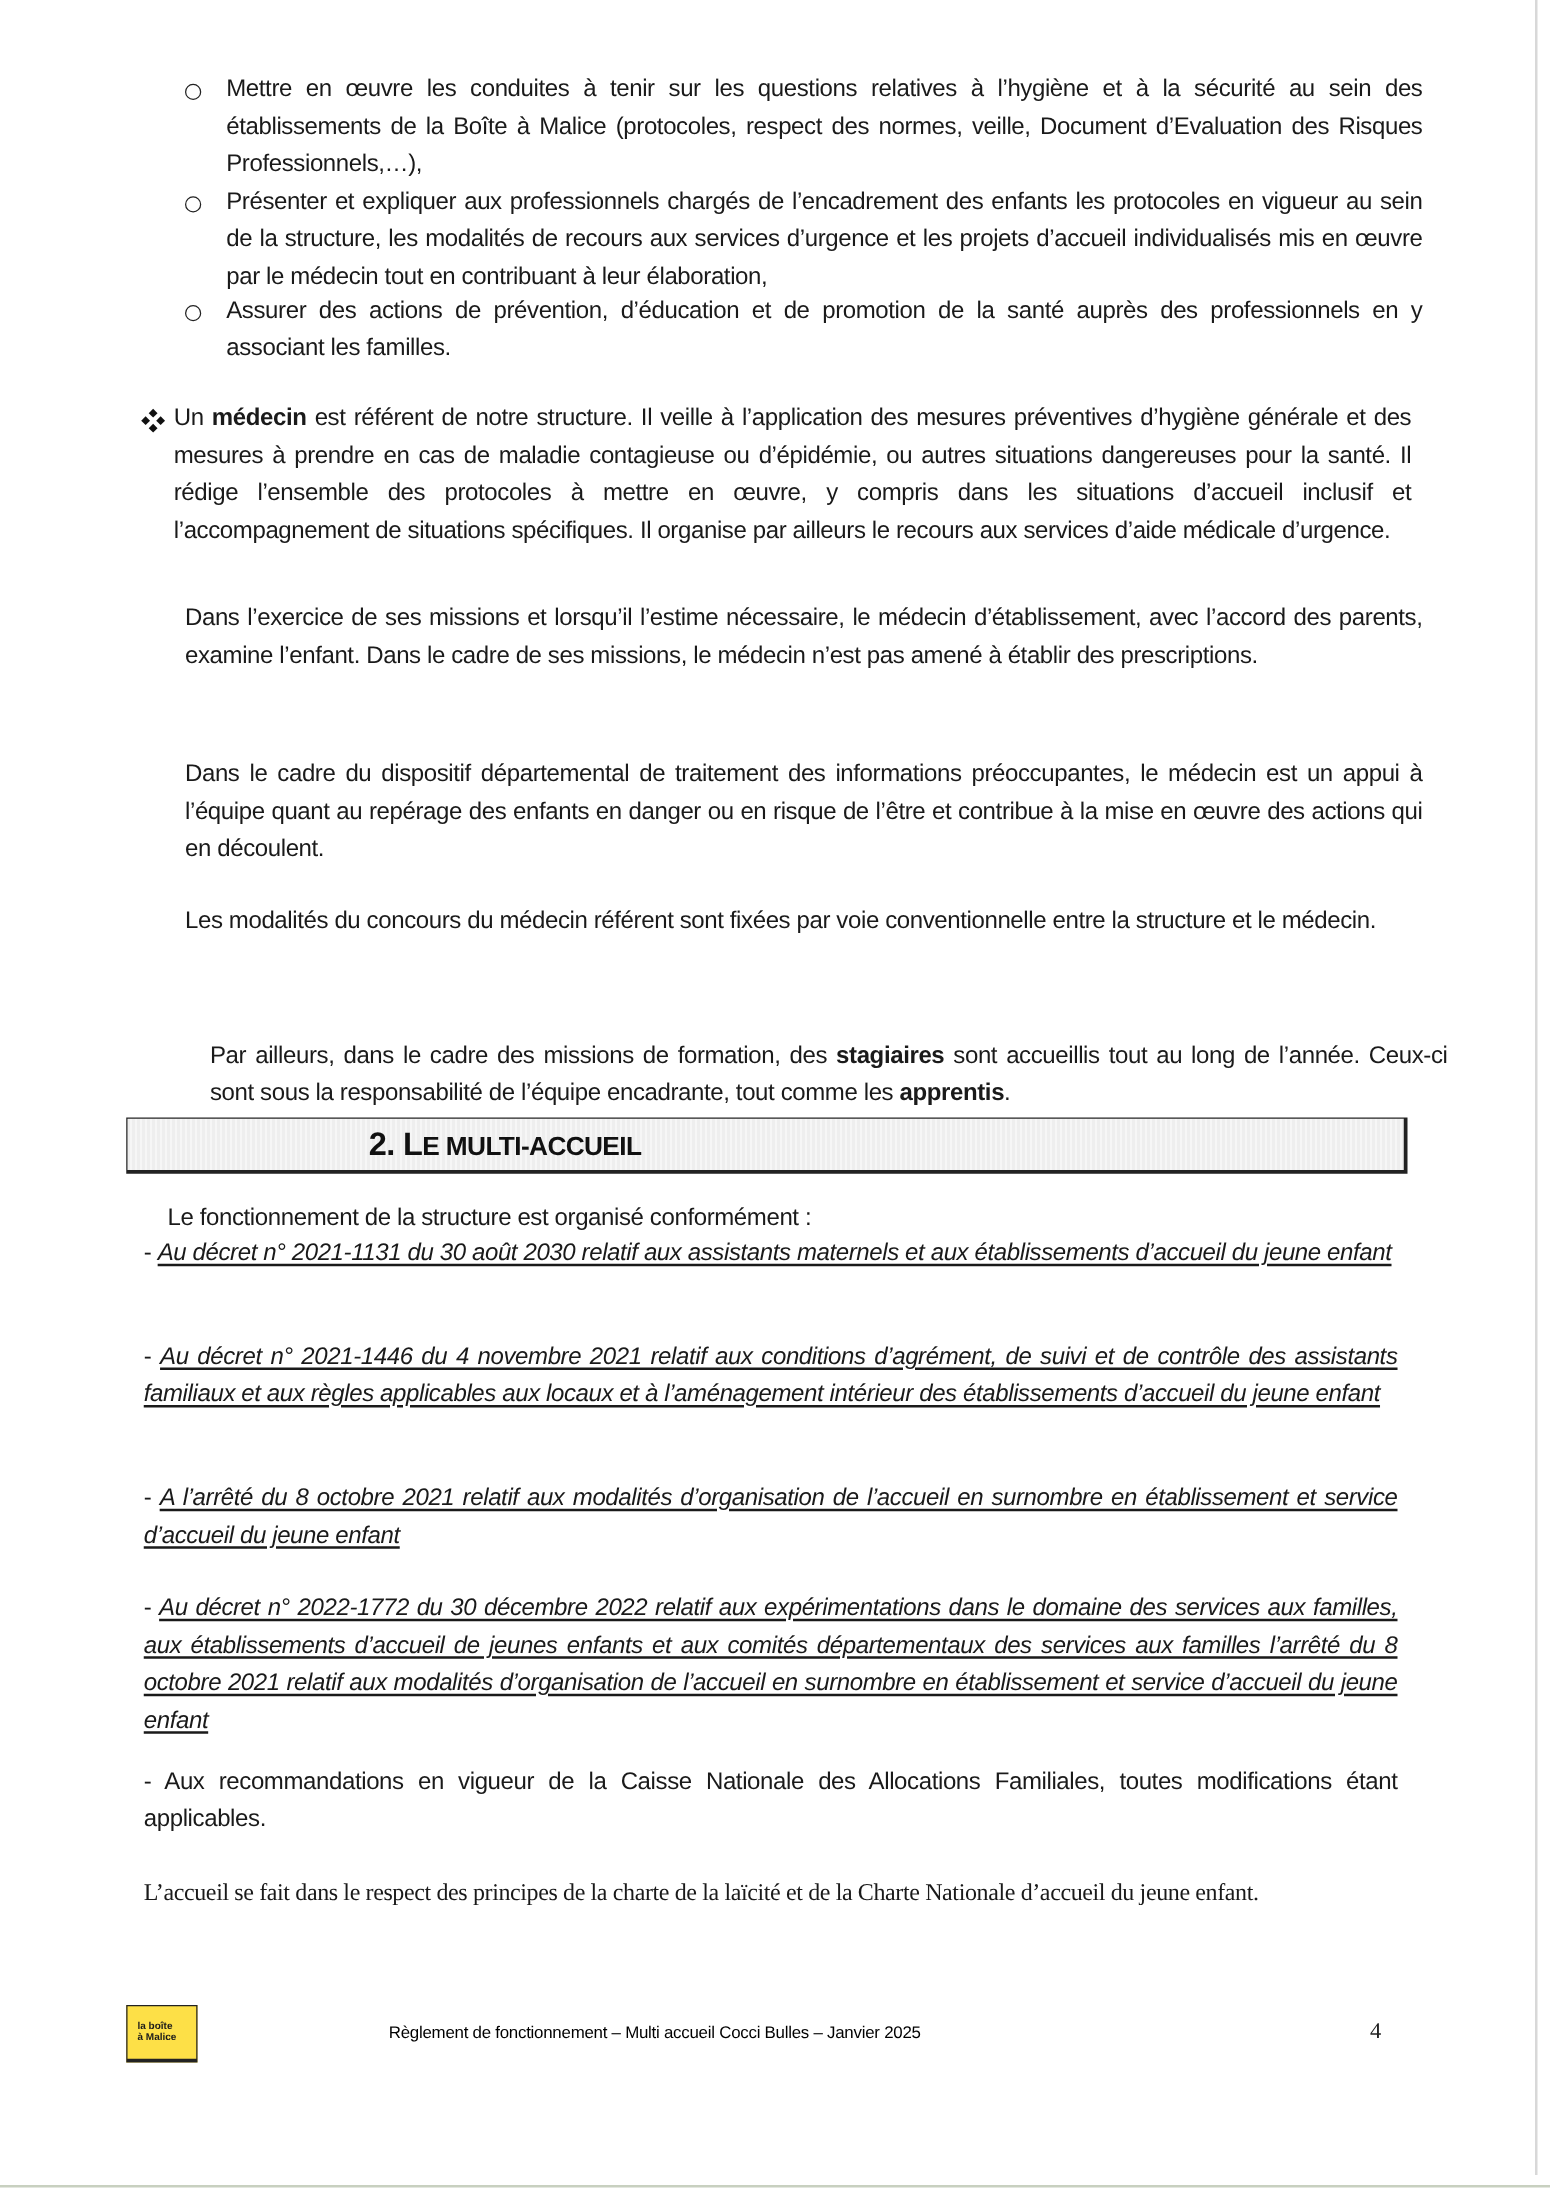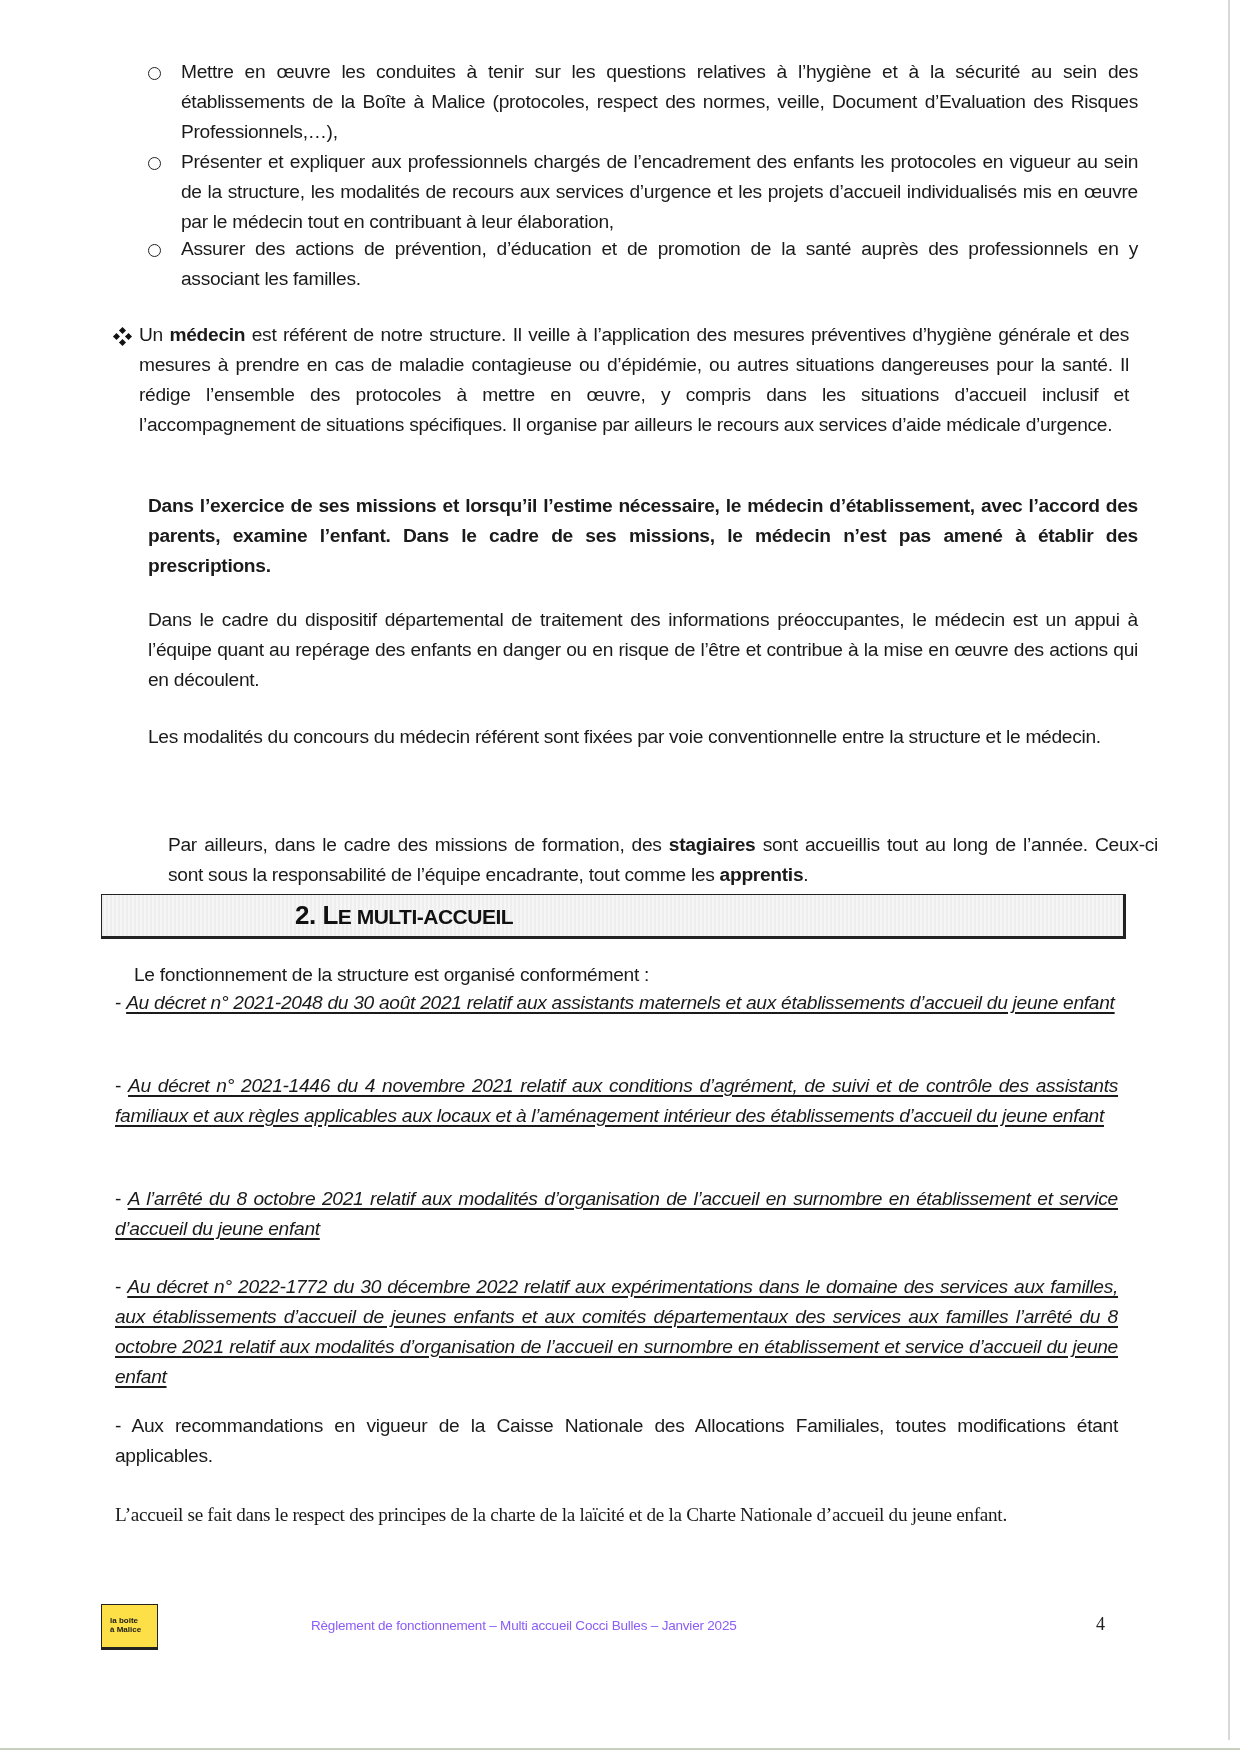--- a/index.html
+++ b/index.html
@@ -45,21 +45,21 @@
     .footer-logo {
       position: absolute; left: 101px; top: 1604px; width: 55px; height: 42px;
       border: 1.5px solid #222; border-bottom-width: 3px; background: #fde047;
     }
     .footer-logo .l1, .footer-logo .l2 {
       position: absolute; left: 8px; font-size: 8px; font-weight: bold; line-height: 9px; letter-spacing: 0;
     }
     .footer-logo .l1 { top: 11px; }
     .footer-logo .l2 { top: 20px; }
     .footer-text {
-      position: absolute; left: 311px; top: 1617px; font-size: 13.5px; line-height: 18px; color: #8b5cf6; letter-spacing: -0.2px;
+      position: absolute; left: 311px; top: 1617px; font-size: 13.5px; line-height: 18px; color: #000000; letter-spacing: -0.2px;
     }
     .page-number {
       position: absolute; left: 1096px; top: 1613px; font-size: 18px; line-height: 22px; color: #222;
       font-family: "Liberation Serif", serif;
     }
   </style>
 </head>
 <body>
 
 <div class="page-edge"></div>
@@ -83,38 +83,38 @@
   <div class="diamond-bullet">
     <span style="left:6px; top:0px;"></span>
     <span style="left:0px; top:6px;"></span>
     <span style="left:12px; top:6px;"></span>
     <span style="left:6px; top:12px;"></span>
   </div>
   <div class="para" style="left:139px; top:320px; width:990px;">
     <span>Un </span><b>médecin</b><span> est référent de notre structure. Il veille à l’application des mesures préventives d’hygiène générale et des mesures à prendre en cas de maladie contagieuse ou d’épidémie, ou autres situations dangereuses pour la santé. Il rédige l’ensemble des protocoles à mettre en œuvre, y compris dans les situations d’accueil inclusif et l’accompagnement de situations spécifiques. Il organise par ailleurs le recours aux services d’aide médicale d’urgence.</span>
   </div>
 
-  <div class="para" style="left:148px; top:491px; width:990px;font-weight:bold;">Dans l’exercice de ses missions et lorsqu’il l’estime nécessaire, le médecin d’établissement, avec l’accord des parents, examine l’enfant. Dans le cadre de ses missions, le médecin n’est pas amené à établir des prescriptions.</div>
+  <div class="para" style="left:148px; top:480px; width:990px;">Dans l’exercice de ses missions et lorsqu’il l’estime nécessaire, le médecin d’établissement, avec l’accord des parents, examine l’enfant. Dans le cadre de ses missions, le médecin n’est pas amené à établir des prescriptions.</div>
   <div class="para" style="left:148px; top:605px; width:990px;">Dans le cadre du dispositif départemental de traitement des informations préoccupantes, le médecin est un appui à l’équipe quant au repérage des enfants en danger ou en risque de l’être et contribue à la mise en œuvre des actions qui en découlent.</div>
   <div class="para" style="left:148px; top:722px; width:990px;">Les modalités du concours du médecin référent sont fixées par voie conventionnelle entre la structure et le médecin.</div>
 
   <div class="para" style="left:148px; top:830px; width:990px;margin-left:20px;">
     <span>Par ailleurs, dans le cadre des missions de formation, des </span><b>stagiaires</b><span> sont accueillis tout au long de l’année. Ceux-ci sont sous la responsabilité de l’équipe encadrante, tout comme les </span><b>apprentis</b><span>.</span>
   </div>
 
   <div class="section-box">
     <div class="section-title">
       <span>2. </span><span>L</span><span class="sc">E MULTI-ACCUEIL</span>
     </div>
   </div>
 
   <div class="para" style="left:134px; top:960px; width:990px;">Le fonctionnement de la structure est organisé conformément :</div>
 
   <div class="para" style="left:115px; top:988px; width:1003px;">
-    <span>- </span><span class="ul">Au décret n° 2021-2048 du 30 août 2021 relatif aux assistants maternels et aux établissements d’accueil du jeune enfant</span>
+    <span>- </span><span class="ul">Au décret n° 2021-1131 du 30 août 2030 relatif aux assistants maternels et aux établissements d’accueil du jeune enfant</span>
   </div>
   <div class="para" style="left:115px; top:1071px; width:1003px;">
     <span>- </span><span class="ul">Au décret n° 2021-1446 du 4 novembre 2021 relatif aux conditions d’agrément, de suivi et de contrôle des assistants familiaux et aux règles applicables aux locaux et à l’aménagement intérieur des établissements d’accueil du jeune enfant</span>
   </div>
   <div class="para" style="left:115px; top:1184px; width:1003px;">
     <span>- </span><span class="ul">A l’arrêté du 8 octobre 2021 relatif aux modalités d’organisation de l’accueil en surnombre en établissement et service d’accueil du jeune enfant</span>
   </div>
   <div class="para" style="left:115px; top:1272px; width:1003px;">
     <span>- </span><span class="ul">Au décret n° 2022-1772 du 30 décembre 2022 relatif aux expérimentations dans le domaine des services aux familles, aux établissements d’accueil de jeunes enfants et aux comités départementaux des services aux familles l’arrêté du 8 octobre 2021 relatif aux modalités d’organisation de l’accueil en surnombre en établissement et service d’accueil du jeune enfant</span>
   </div>

